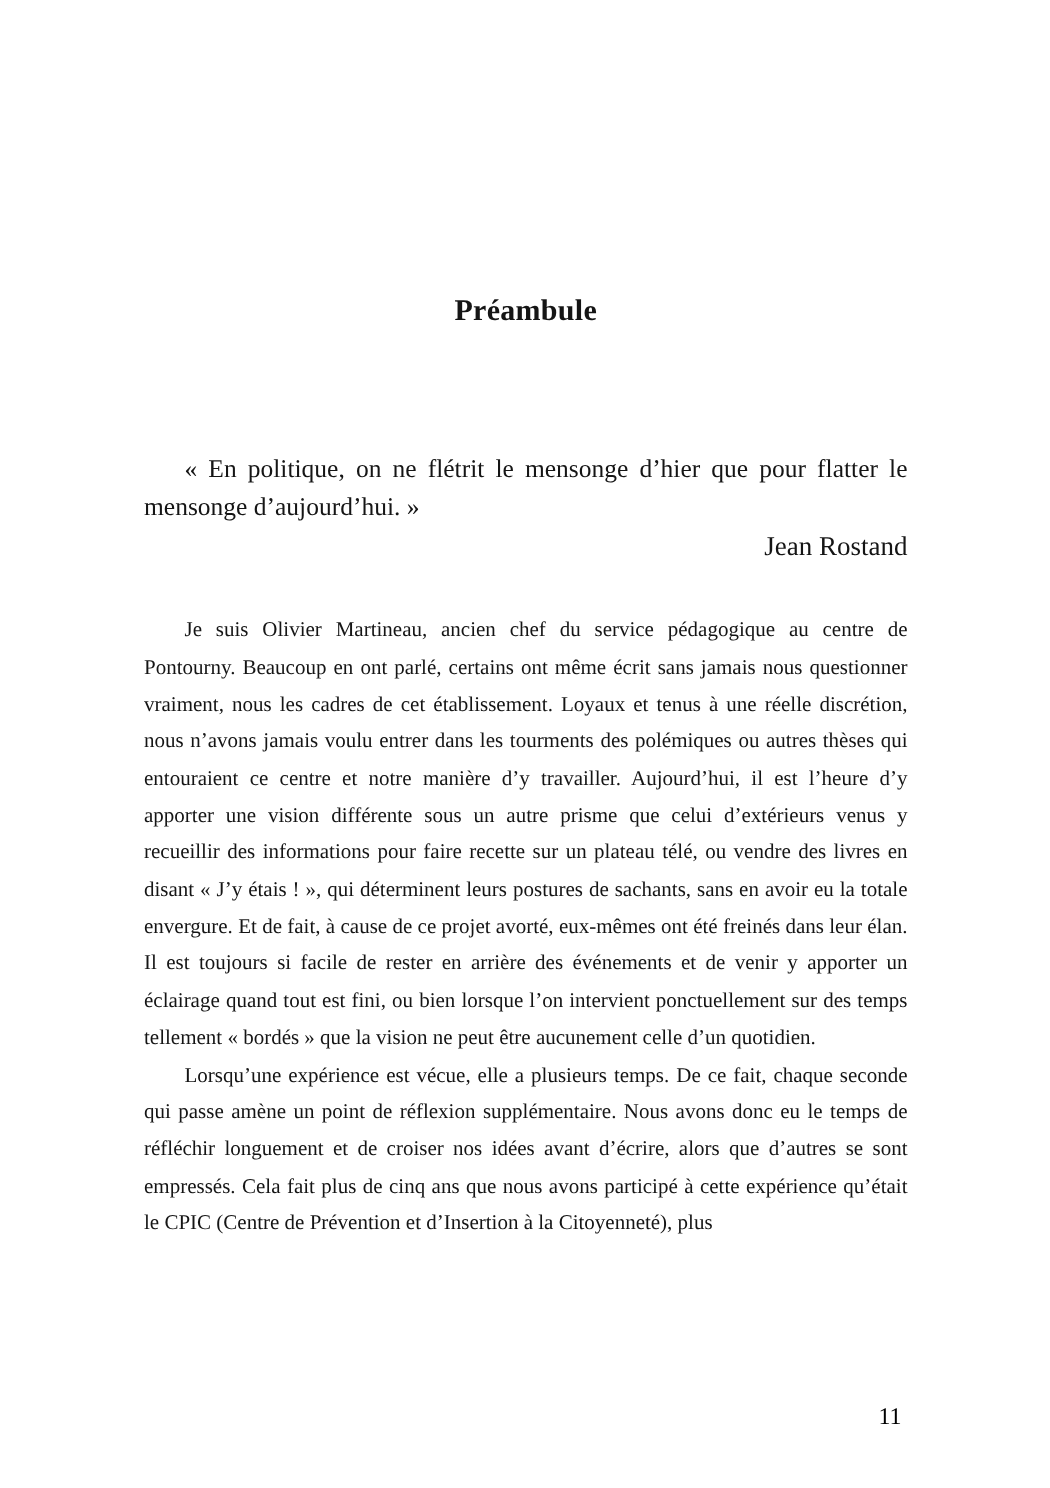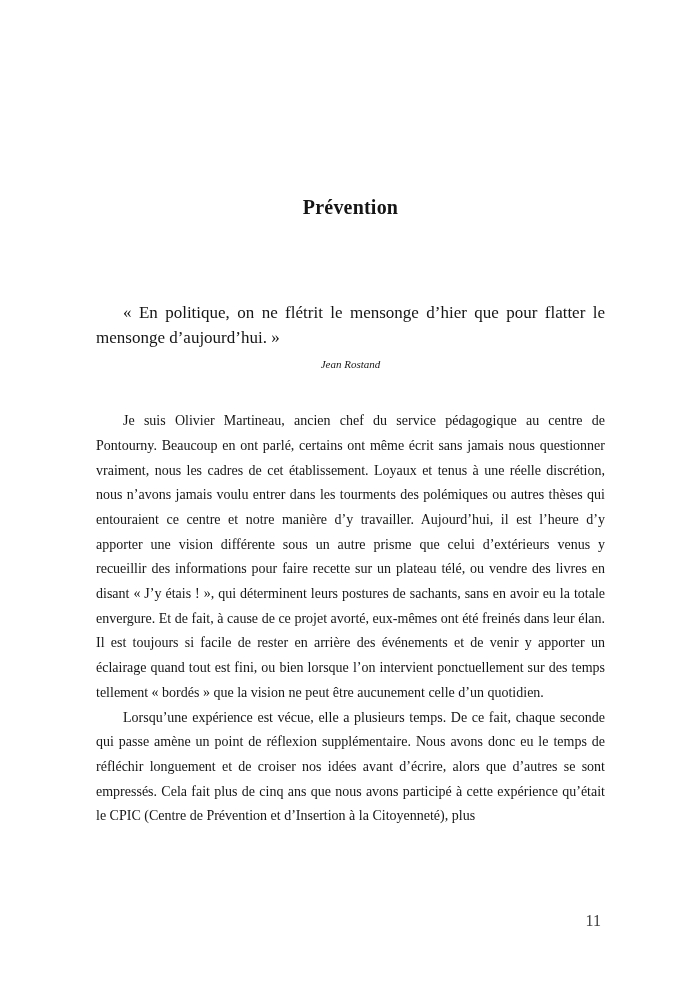--- a/index.html
+++ b/index.html
@@ -27,49 +27,48 @@
   }
   .epigraph-quote {
     margin: 0;
     font-size: 17px;
     line-height: 24.7px;
     text-align: justify;
     text-indent: 27px;
   }
   .epigraph-attribution {
     margin: 2px 0 0 0;
-    font-size: 11px;
+    font-size: 18px;
     line-height: 24.7px;
-    text-align: center;
-    font-style: italic;
+    text-align: right;
   }
   .body-text {
     margin-top: 32px;
   }
   .para {
     margin: 0;
     font-size: 14px;
     line-height: 24.7px;
     text-align: justify;
     text-indent: 27px;
   }
   .page-number {
     position: absolute;
     right: 99px;
-    bottom: 62px;
+    bottom: 38px;
     font-size: 16px;
-    color: #404040;
+    color: #000000;
   }
 </style>
 </head>
 <body>
 
 <div class="book-page">
 
-  <h1 class="chapter-title">Prévention</h1>
+  <h1 class="chapter-title">Préambule</h1>
 
   <div class="epigraph">
     <p class="epigraph-quote">« En politique, on ne flétrit le mensonge d’hier que pour flatter le mensonge d’aujourd’hui. »</p>
     <p class="epigraph-attribution">Jean Rostand</p>
   </div>
 
   <div class="body-text">
     <p class="para">Je suis Olivier Martineau, ancien chef du service pédagogique au centre de Pontourny. Beaucoup en ont parlé, certains ont même écrit sans jamais nous questionner vraiment, nous les cadres de cet établissement. Loyaux et tenus à une réelle discrétion, nous n’avons jamais voulu entrer dans les tourments des polémiques ou autres thèses qui entouraient ce centre et notre manière d’y travailler. Aujourd’hui, il est l’heure d’y apporter une vision différente sous un autre prisme que celui d’extérieurs venus y recueillir des informations pour faire recette sur un plateau télé, ou vendre des livres en disant « J’y étais ! », qui déterminent leurs postures de sachants, sans en avoir eu la totale envergure. Et de fait, à cause de ce projet avorté, eux-mêmes ont été freinés dans leur élan. Il est toujours si facile de rester en arrière des événements et de venir y apporter un éclairage quand tout est fini, ou bien lorsque l’on intervient ponctuellement sur des temps tellement « bordés » que la vision ne peut être aucunement celle d’un quotidien.</p>
     <p class="para">Lorsqu’une expérience est vécue, elle a plusieurs temps. De ce fait, chaque seconde qui passe amène un point de réflexion supplémentaire. Nous avons donc eu le temps de réfléchir longuement et de croiser nos idées avant d’écrire, alors que d’autres se sont empressés. Cela fait plus de cinq ans que nous avons participé à cette expérience qu’était le CPIC (Centre de Prévention et d’Insertion à la Citoyenneté), plus</p>
   </div>

